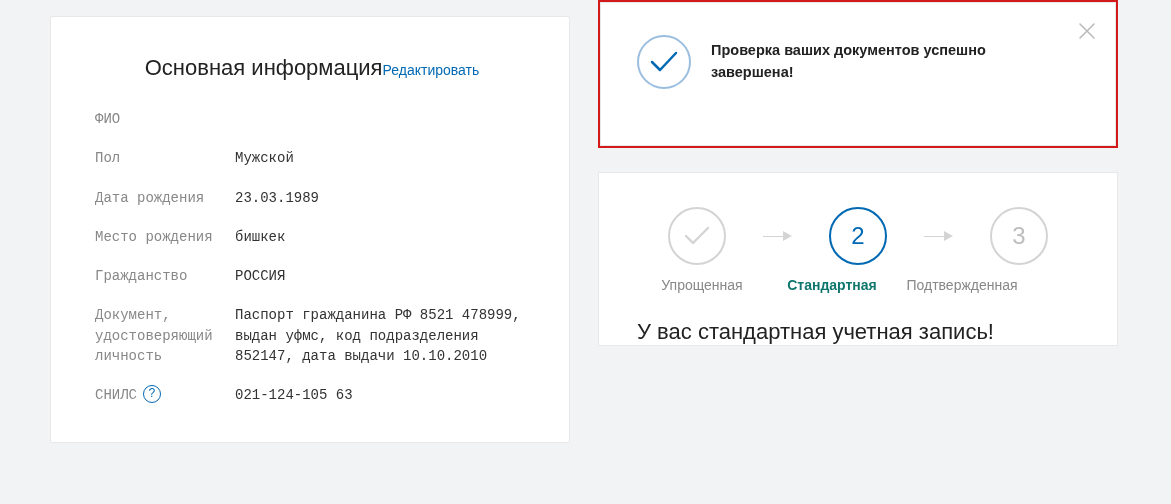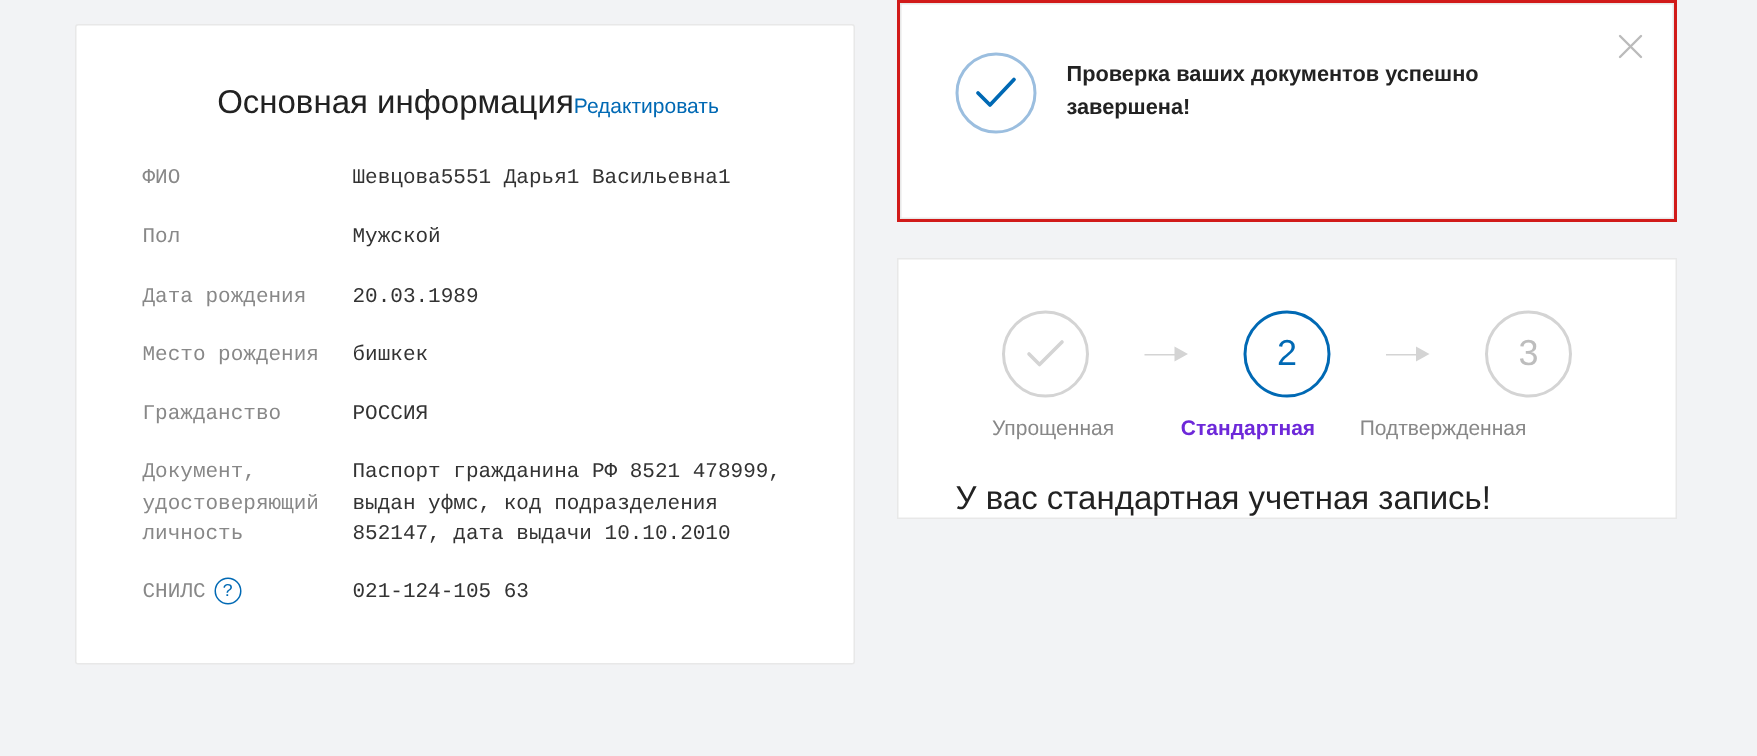--- a/index.html
+++ b/index.html
@@ -194,49 +194,48 @@
     border-bottom: 5px solid transparent;
   }
   .labels-row {
     display: flex;
     justify-content: flex-start;
     font-size: 14px;
     color: #888;
     margin-bottom: 26px;
   }
   .labels-row .lbl { width: 130px; text-align: center; }
-  .labels-row .lbl.active { color: #6d28d9; font-weight: 700; }
+  .labels-row .lbl.active { color: #0f766e; font-weight: 700; }
   .account-status {
     font-size: 22px;
     color: #222;
     font-weight: 400;
   }
 </style>
 </head>
 <body>
 
 <div class="container">
 
   <div class="card left-card">
     <div class="card-header">
       <h2 class="card-title">Основная информация</h2>
       <a class="edit-link">Редактировать</a>
     </div>
 
     <div class="info-row">
       <div class="info-label">ФИО</div>
-      <div class="info-value">Шевцова5551 Дарья1 Васильевна1</div>
     </div>
     <div class="info-row">
       <div class="info-label">Пол</div>
       <div class="info-value">Мужской</div>
     </div>
     <div class="info-row">
       <div class="info-label">Дата рождения</div>
-      <div class="info-value">20.03.1989</div>
+      <div class="info-value">23.03.1989</div>
     </div>
     <div class="info-row">
       <div class="info-label">Место рождения</div>
       <div class="info-value">бишкек</div>
     </div>
     <div class="info-row">
       <div class="info-label">Гражданство</div>
       <div class="info-value">РОССИЯ</div>
     </div>
     <div class="info-row">

